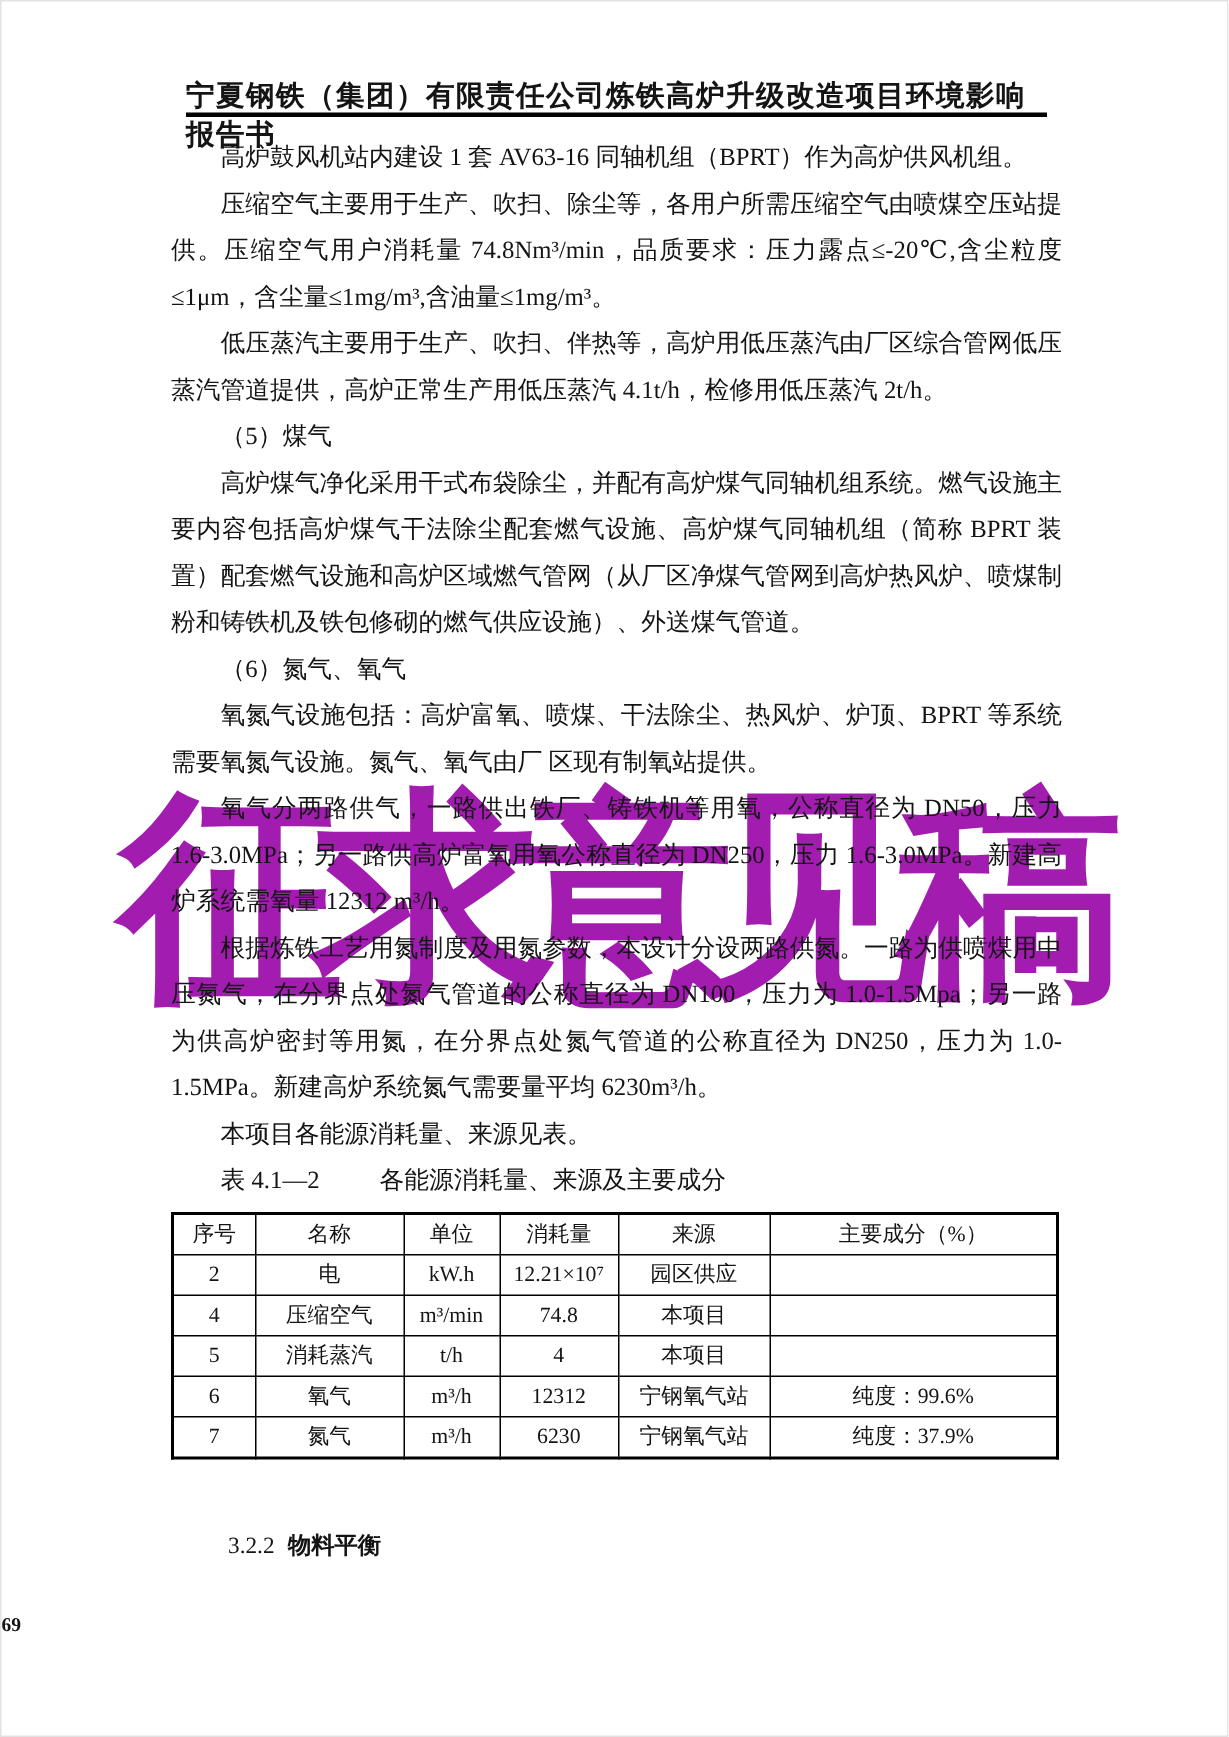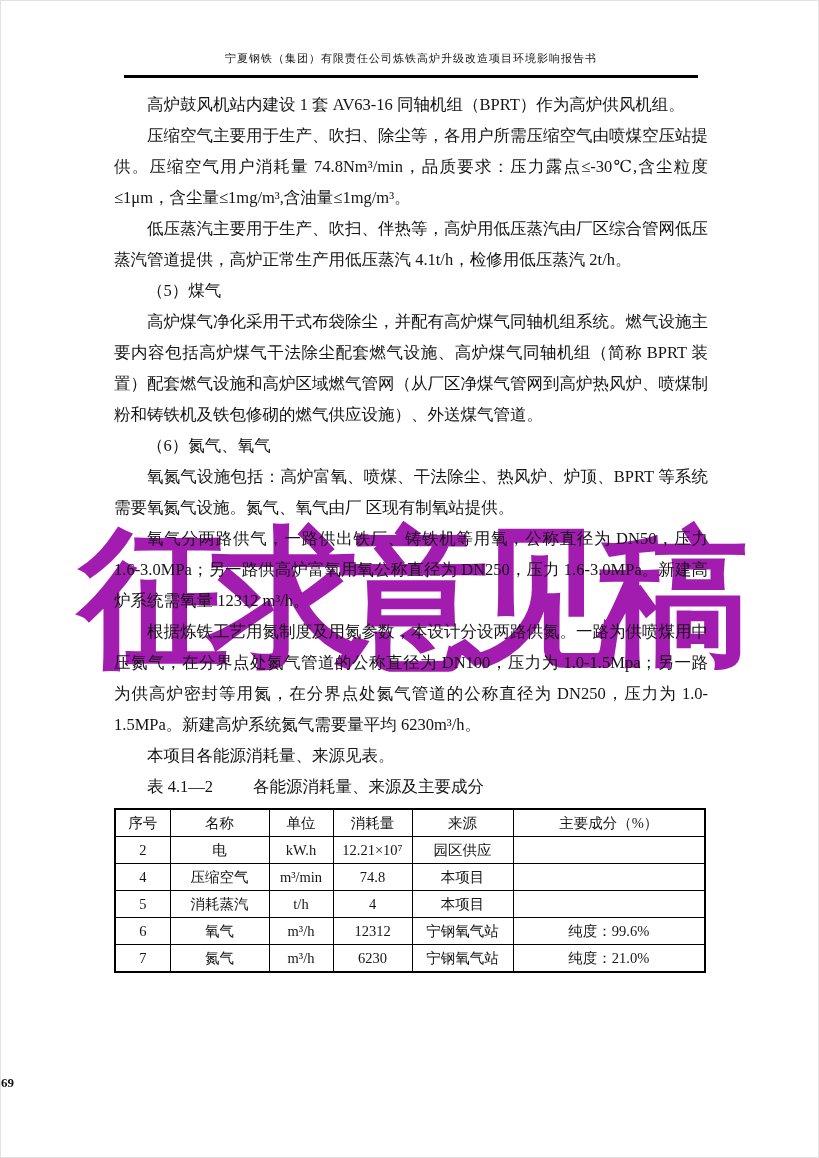--- a/index.html
+++ b/index.html
@@ -22,23 +22,23 @@
     letter-spacing:-20px;
     color:#a21caf;
     white-space:nowrap;
     z-index:1;
     font-family:"DejaVu Serif","Liberation Serif",serif;
     user-select:none;
   }
   .header-text{
     position:absolute;
     top:50px;left:123px;width:574px;
-    text-align:center;
-    font-size:11px;
-    font-weight:normal;
+    text-align:left;
+    font-size:19px;
+    font-weight:bold;
     letter-spacing:1px;
     z-index:2;
   }
   .header-rule{
     position:absolute;
     top:74px;left:123px;width:574px;height:2.5px;
     background:#000;
     z-index:2;
   }
   .content{
@@ -95,21 +95,21 @@
 
   <div class="watermark">征求意见稿</div>
 
   <div class="header-text">宁夏钢铁（集团）有限责任公司炼铁高炉升级改造项目环境影响报告书</div>
   <div class="header-rule"></div>
 
   <main class="content">
 
     <div id="paragraphs">
         <p class="body-par">高炉鼓风机站内建设 1 套 AV63-16 同轴机组（BPRT）作为高炉供风机组。</p>
-        <p class="body-par">压缩空气主要用于生产、吹扫、除尘等，各用户所需压缩空气由喷煤空压站提供。压缩空气用户消耗量 74.8Nm³/min，品质要求：压力露点≤-30℃,含尘粒度≤1μm，含尘量≤1mg/m³,含油量≤1mg/m³。</p>
+        <p class="body-par">压缩空气主要用于生产、吹扫、除尘等，各用户所需压缩空气由喷煤空压站提供。压缩空气用户消耗量 74.8Nm³/min，品质要求：压力露点≤-20℃,含尘粒度≤1μm，含尘量≤1mg/m³,含油量≤1mg/m³。</p>
         <p class="body-par">低压蒸汽主要用于生产、吹扫、伴热等，高炉用低压蒸汽由厂区综合管网低压蒸汽管道提供，高炉正常生产用低压蒸汽 4.1t/h，检修用低压蒸汽 2t/h。</p>
         <p class="body-par">（5）煤气</p>
         <p class="body-par">高炉煤气净化采用干式布袋除尘，并配有高炉煤气同轴机组系统。燃气设施主要内容包括高炉煤气干法除尘配套燃气设施、高炉煤气同轴机组（简称 BPRT 装置）配套燃气设施和高炉区域燃气管网（从厂区净煤气管网到高炉热风炉、喷煤制粉和铸铁机及铁包修砌的燃气供应设施）、外送煤气管道。</p>
         <p class="body-par">（6）氮气、氧气</p>
         <p class="body-par">氧氮气设施包括：高炉富氧、喷煤、干法除尘、热风炉、炉顶、BPRT 等系统需要氧氮气设施。氮气、氧气由厂 区现有制氧站提供。</p>
         <p class="body-par">氧气分两路供气，一路供出铁厂、铸铁机等用氧，公称直径为 DN50，压力 1.6-3.0MPa；另一路供高炉富氧用氧公称直径为 DN250，压力 1.6-3.0MPa。新建高炉系统需氧量 12312 m³/h。</p>
         <p class="body-par">根据炼铁工艺用氮制度及用氮参数，本设计分设两路供氮。一路为供喷煤用中压氮气，在分界点处氮气管道的公称直径为 DN100，压力为 1.0-1.5Mpa；另一路为供高炉密封等用氮，在分界点处氮气管道的公称直径为 DN250，压力为 1.0-1.5MPa。新建高炉系统氮气需要量平均 6230m³/h。</p>
         <p class="body-par">本项目各能源消耗量、来源见表。</p>
       </div>
 
@@ -166,23 +166,24 @@
             <td>12312</td>
             <td>宁钢氧气站</td>
             <td>纯度：99.6%</td>
           </tr>
           <tr>
             <td>7</td>
             <td>氮气</td>
             <td>m³/h</td>
             <td>6230</td>
             <td>宁钢氧气站</td>
-            <td>纯度：21.0%</td>
+            <td>纯度：37.9%</td>
           </tr>
         </tbody>
     </table>
 
+    <p class="section-heading"><span>3.2.2</span><span class="sh-title">物料平衡</span></p>
 
   </main>
 
   <div class="page-num">69</div>
 
 </div>
 
 </body></html>

